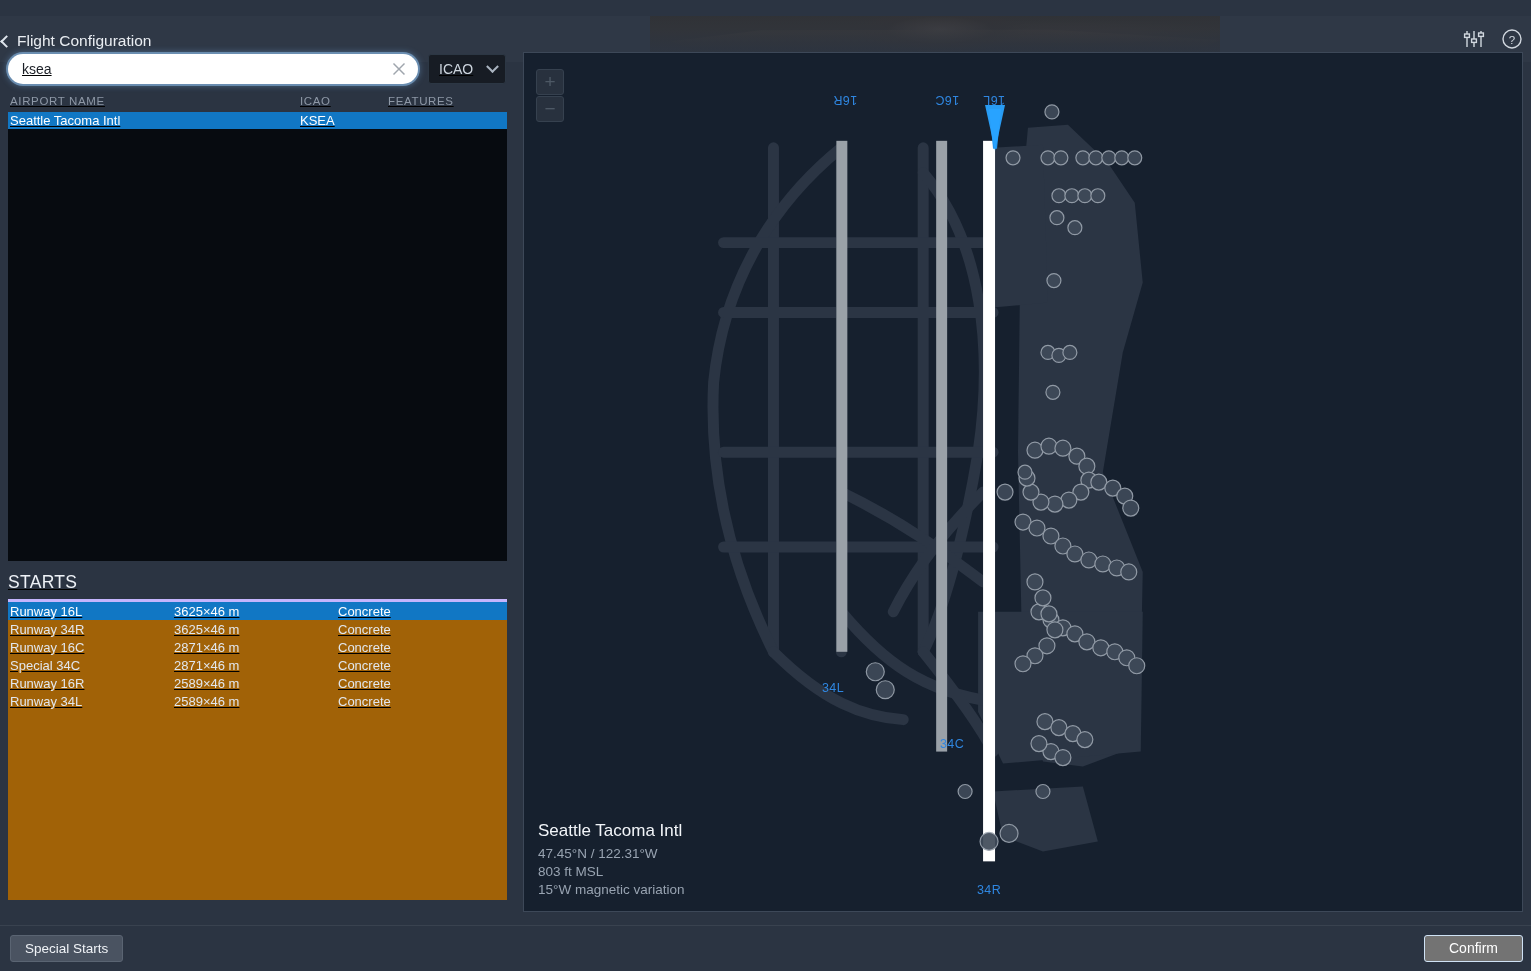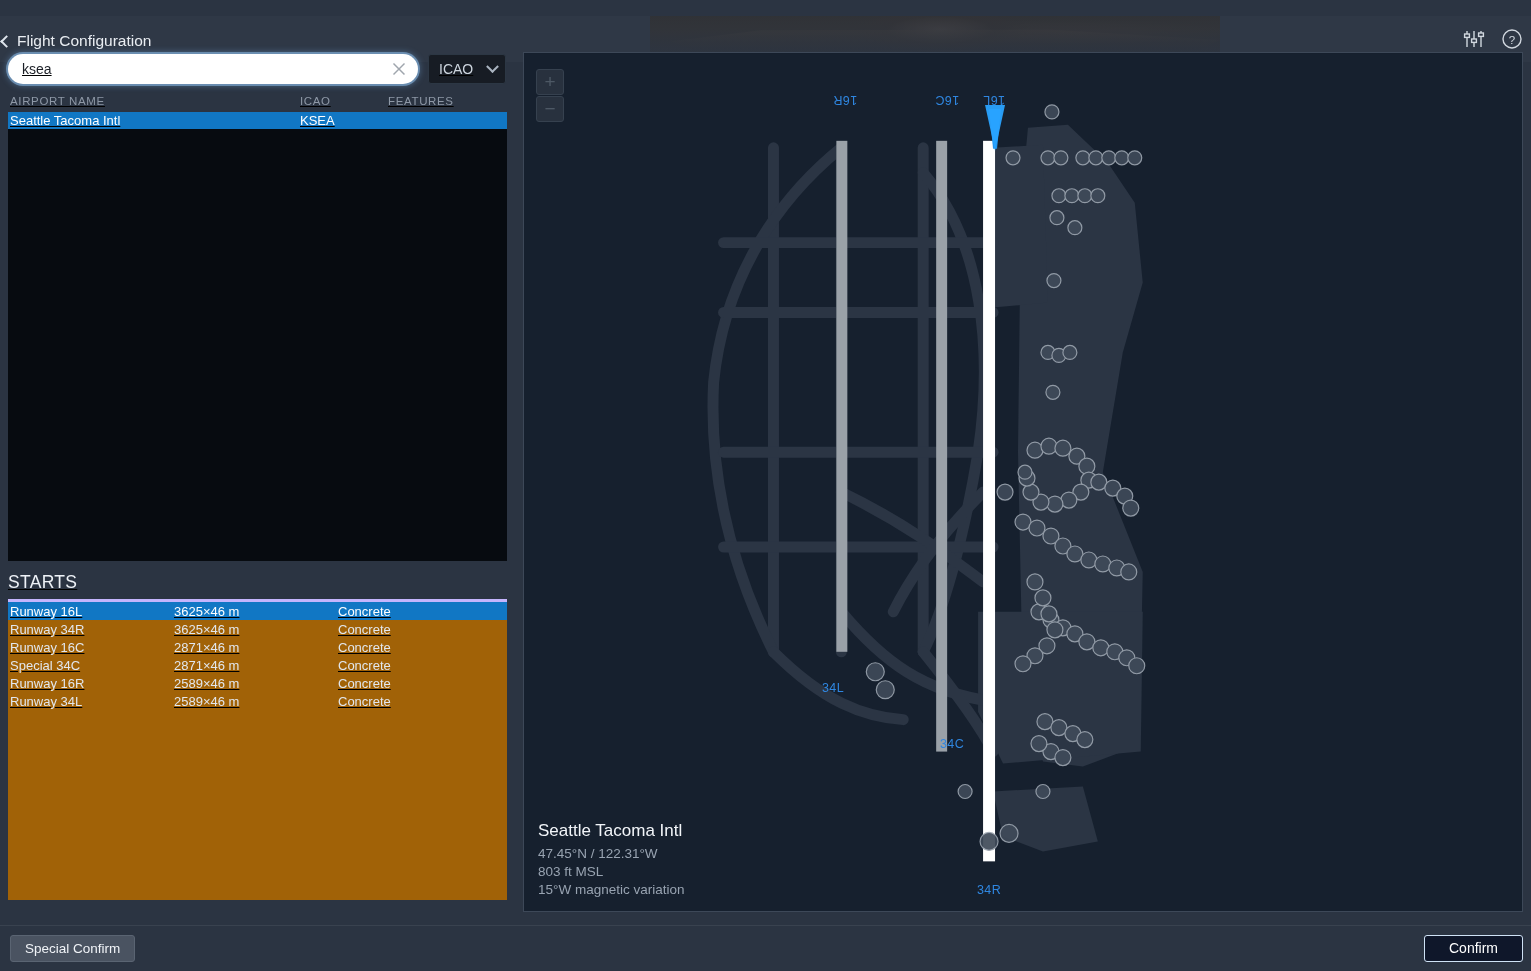--- a/index.html
+++ b/index.html
@@ -177,21 +177,21 @@
     background: #2b3442; border-top: 1px solid #39424f;
   }
   #special-starts-btn {
     position: absolute; left: 10px; top: 9px; height: 27px; padding: 0 14px;
     background: #4a5361; border: 1px solid #5a6personally;
     border: 1px solid #5a6472; border-radius: 3px;
     color: #f0f3f7; font-size: 13.5px; line-height: 25px; cursor: pointer;
   }
   #confirm-btn {
     position: absolute; right: 8px; top: 9px; height: 27px; padding: 0 24px;
-    background: #0f172a; border: 1px solid #cfe2f5; border-radius: 3px;
+    background: #737373; border: 1px solid #cfe2f5; border-radius: 3px;
     color: #ffffff; font-size: 14px; line-height: 25px; cursor: pointer;
   }
 </style>
 </head>
 <body>
 
 <div id="app">
 
   <div id="header">
     <div id="header-bg-photo"></div>
@@ -436,17 +436,17 @@
 
     <div id="airport-info-overlay">
       <div id="info-name">Seattle Tacoma Intl</div>
       <div class="info-line">47.45°N / 122.31°W</div>
       <div class="info-line">803 ft MSL</div>
       <div class="info-line">15°W magnetic variation</div>
     </div>
   </div>
 
   <div id="bottom-bar">
-    <div id="special-starts-btn">Special Confirm</div>
+    <div id="special-starts-btn">Special Starts</div>
     <div id="confirm-btn">Confirm</div>
   </div>
 
 </div>
 
 </body></html>

